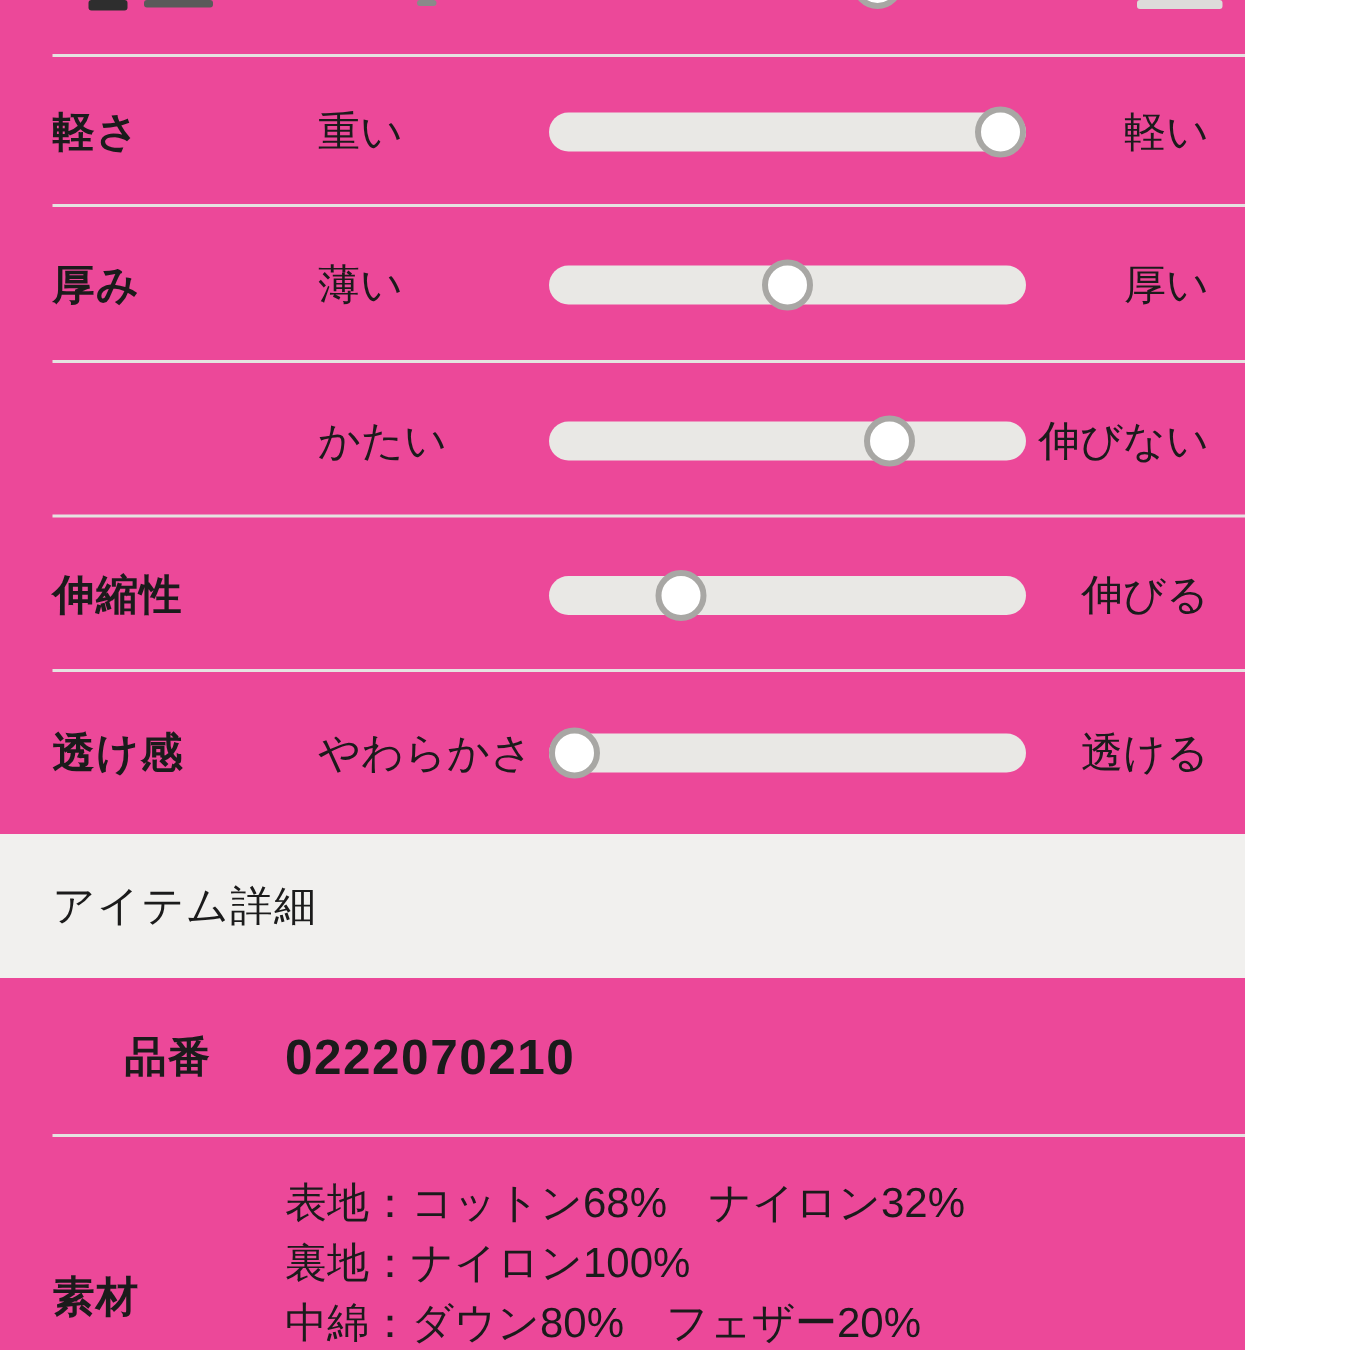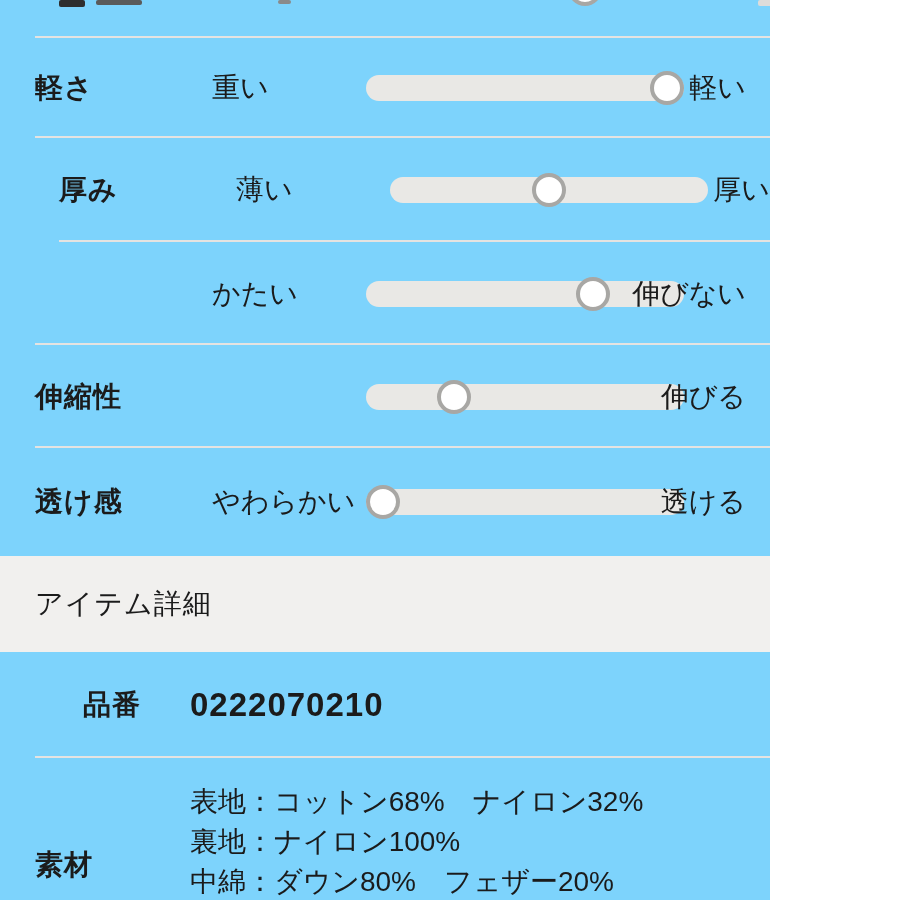--- a/index.html
+++ b/index.html
@@ -1,21 +1,21 @@
 <!DOCTYPE html>
 <html><head>
 <meta charset="utf-8">
 <style>
   html, body { margin: 0; padding: 0; background: #ffffff; }
   .page {
     position: relative;
-    width: 770px;
+    width: 830px;
     height: 900px;
     overflow: hidden;
-    background: #7dd3fc;
+    background: #ec4899;
     color: #1b1b1b;
     font-family: "Liberation Sans", "DejaVu Sans", sans-serif;
   }
 
   
   .row { position: relative; width: 100%; }
   .row-divider {
     position: absolute; left: 35px; right: 0; bottom: 0;
     height: 2px; background: #e5e3e1;
   }
@@ -98,21 +98,21 @@
     <div id="slider-rows">
         <div class="row slider-row" style="height: 100px;">
         <div class="attr-label">軽さ</div>
         <div class="min-label">重い</div>
         <div class="track">
           <div class="knob" style="left: 284px;"></div>
         </div>
         <div class="max-label">軽い</div>
         <div class="row-divider"></div>
       </div>
-        <div class="row slider-row" style="height: 104px; margin-left: 24px;">
+        <div class="row slider-row" style="height: 104px;">
         <div class="attr-label">厚み</div>
         <div class="min-label">薄い</div>
         <div class="track">
           <div class="knob" style="left: 142px;"></div>
         </div>
         <div class="max-label">厚い</div>
         <div class="row-divider"></div>
       </div>
         <div class="row slider-row" style="height: 103px;">
         <div class="min-label">かたい</div>
@@ -125,21 +125,21 @@
         <div class="row slider-row" style="height: 103px; text-align: right;">
         <div class="attr-label">伸縮性</div>
         <div class="track">
           <div class="knob" style="left: 71px;"></div>
         </div>
         <div class="max-label">伸びる</div>
         <div class="row-divider"></div>
       </div>
         <div class="row slider-row" style="height: 108px;">
         <div class="attr-label">透け感</div>
-        <div class="min-label">やわらかい</div>
+        <div class="min-label">やわらかさ</div>
         <div class="track">
           <div class="knob" style="left: 0px;"></div>
         </div>
         <div class="max-label">透ける</div>
 
       </div>
       </div>
 
   </section>
 

